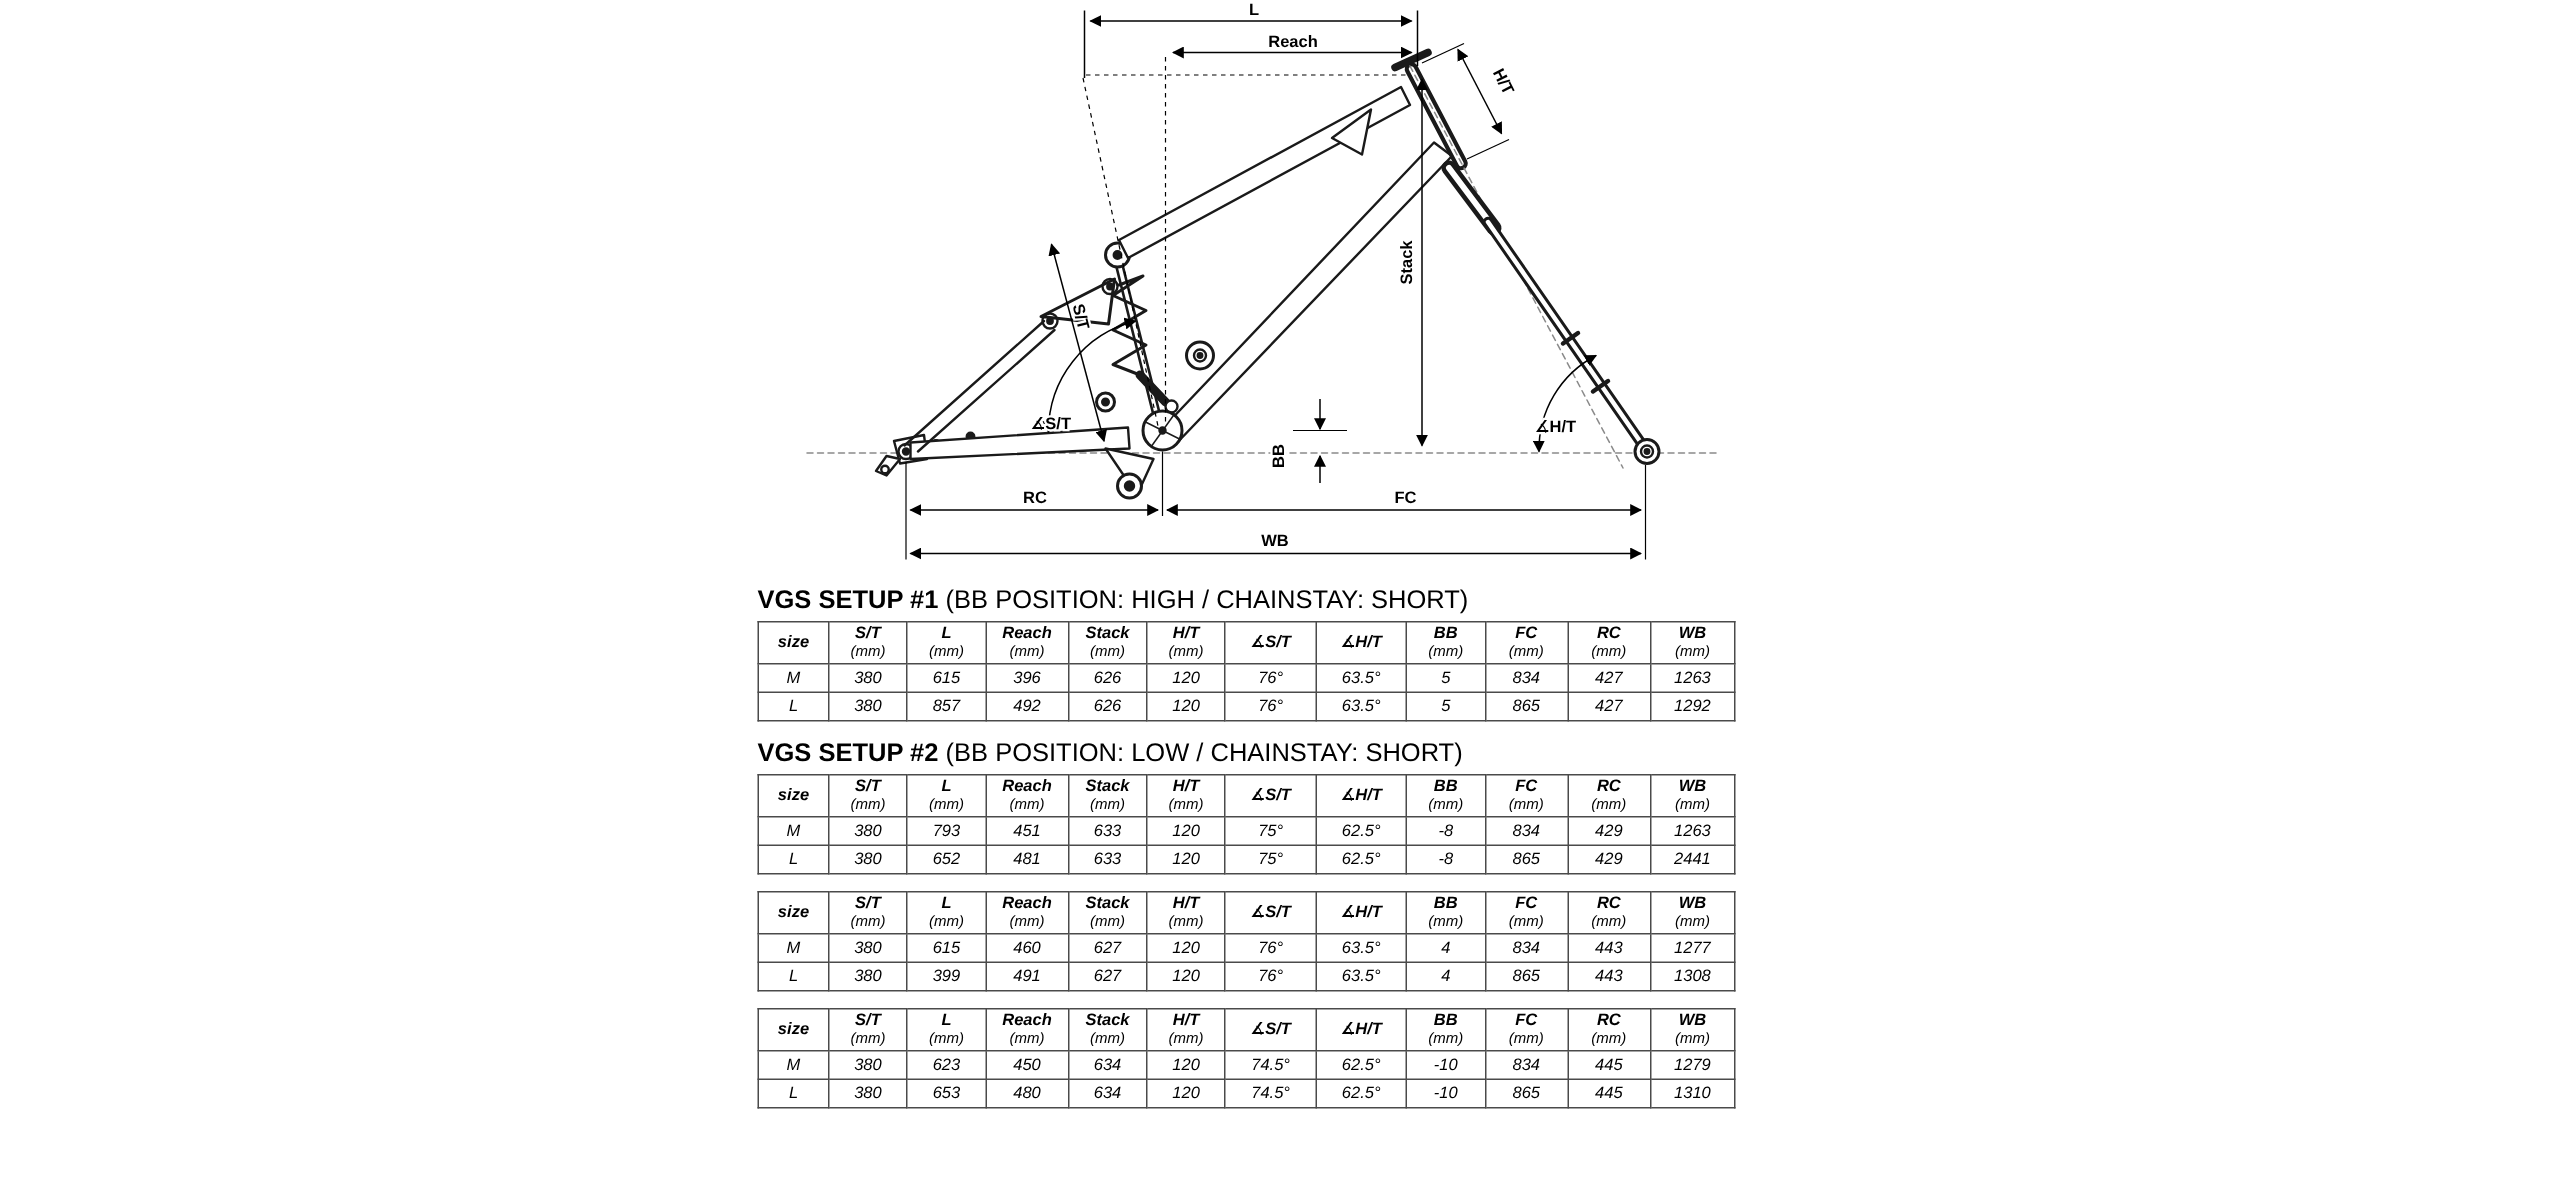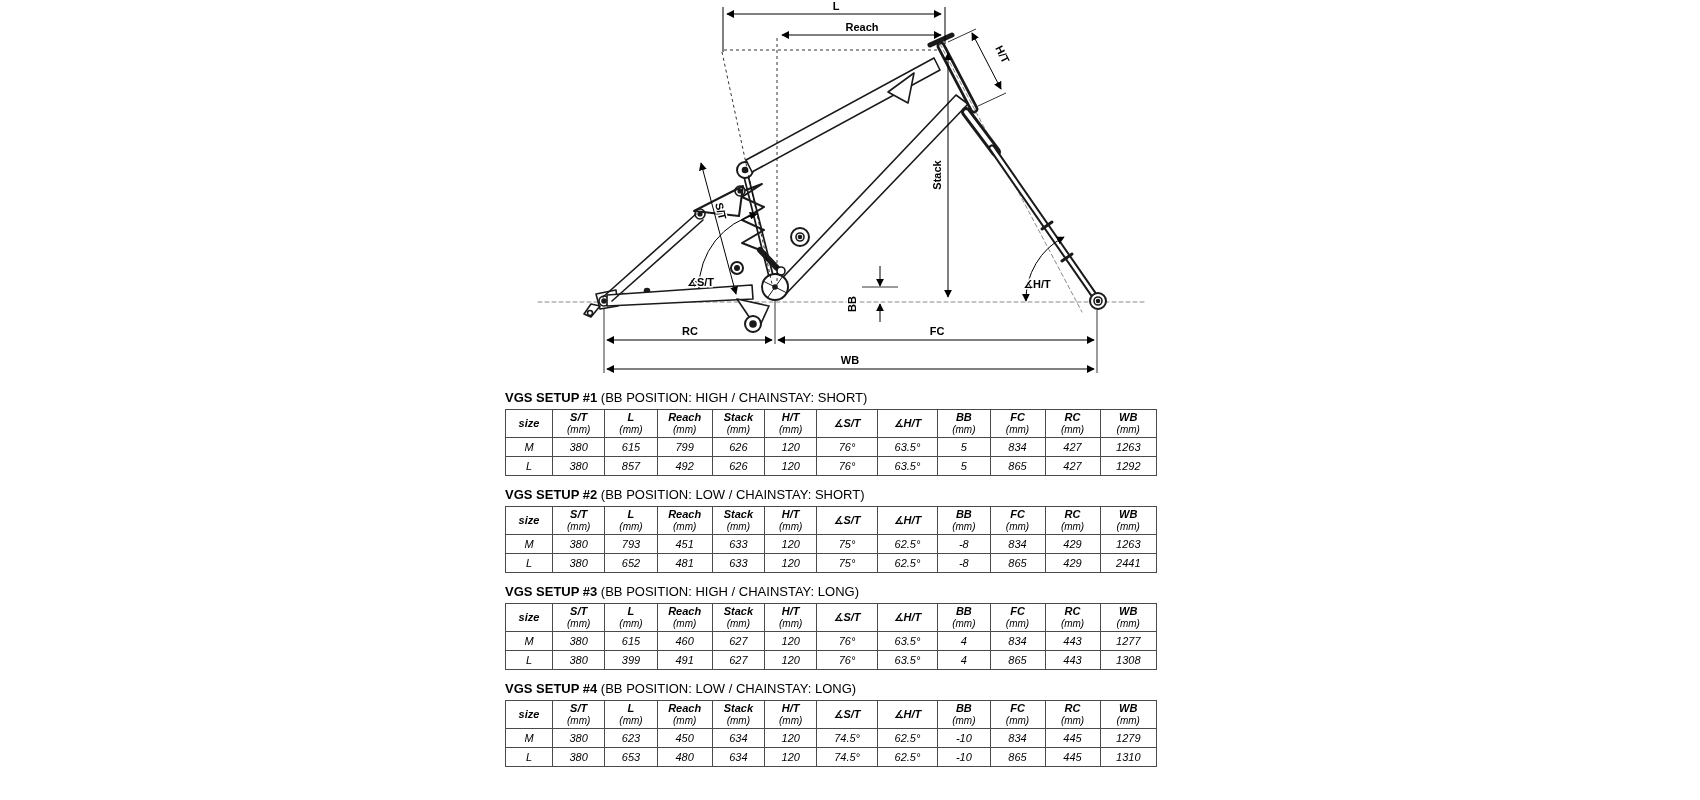--- a/index.html
+++ b/index.html
@@ -12,21 +12,21 @@
   .diagram .frame *{vector-effect:non-scaling-stroke;}
   .diagram text{
     font-family:"Liberation Sans","DejaVu Sans",sans-serif;
     font-size:11px;font-weight:bold;fill:#000;
     paint-order:stroke;stroke:#ffffff;stroke-width:3px;
   }
   .tables-wrap{position:absolute;left:505px;top:390px;width:652px;}
   .page-title{font-size:15px;font-weight:bold;margin:0 0 10px 0;letter-spacing:.2px;}
   .setup{margin-top:11px;}
   .setup:first-child{margin-top:0;}
-  .setup-title{font-size:13px;margin:0 0 4px 0;white-space:nowrap;}
+  .setup-title{font-size:17px;margin:0 0 4px 0;white-space:nowrap;}
   .setup-title .name{font-weight:bold;}
   table{width:100%;border-collapse:collapse;table-layout:fixed;font-style:italic;}
   th,td{border:1px solid #4a4a4a;text-align:center;padding:0;}
   thead th{height:27px;font-size:11px;line-height:1.15;font-weight:bold;vertical-align:middle;}
   .col-unit{font-size:10px;font-weight:normal;}
   tbody td{height:18px;font-size:11px;font-weight:normal;}
 </style>
 </head>
 <body>
 
@@ -230,21 +230,21 @@
                   <div class="col-label">WB</div>
                   <div class="col-unit">(mm)</div>
                 </th>
               </tr>
             </thead>
       <tbody>
               <tr>
                 <td>M</td>
                 <td>380</td>
                 <td>615</td>
-                <td>799</td>
+                <td>396</td>
                 <td>626</td>
                 <td>120</td>
                 <td>76°</td>
                 <td>63.5°</td>
                 <td>5</td>
                 <td>834</td>
                 <td>427</td>
                 <td>1263</td>
               </tr>
               <tr>
@@ -361,24 +361,20 @@
                 <td>-8</td>
                 <td>865</td>
                 <td>429</td>
                 <td>2441</td>
               </tr>
             </tbody>
     </table>
   </section>
 
   <section class="setup">
-    <div class="setup-title">
-      <span class="name">VGS SETUP #3 </span>
-      <span class="cond">(BB POSITION: HIGH / CHAINSTAY: LONG)</span>
-    </div>
     <table>
       <colgroup>
               <col style="width: 7%;">
               <col style="width: 7.8%;">
               <col style="width: 7.8%;">
               <col style="width: 8.2%;">
               <col style="width: 7.8%;">
               <col style="width: 7.8%;">
               <col style="width: 9%;">
               <col style="width: 9%;">
@@ -463,24 +459,20 @@
                 <td>4</td>
                 <td>865</td>
                 <td>443</td>
                 <td>1308</td>
               </tr>
             </tbody>
     </table>
   </section>
 
   <section class="setup">
-    <div class="setup-title">
-      <span class="name">VGS SETUP #4 </span>
-      <span class="cond">(BB POSITION: LOW / CHAINSTAY: LONG)</span>
-    </div>
     <table>
       <colgroup>
               <col style="width: 7%;">
               <col style="width: 7.8%;">
               <col style="width: 7.8%;">
               <col style="width: 8.2%;">
               <col style="width: 7.8%;">
               <col style="width: 7.8%;">
               <col style="width: 9%;">
               <col style="width: 9%;">

